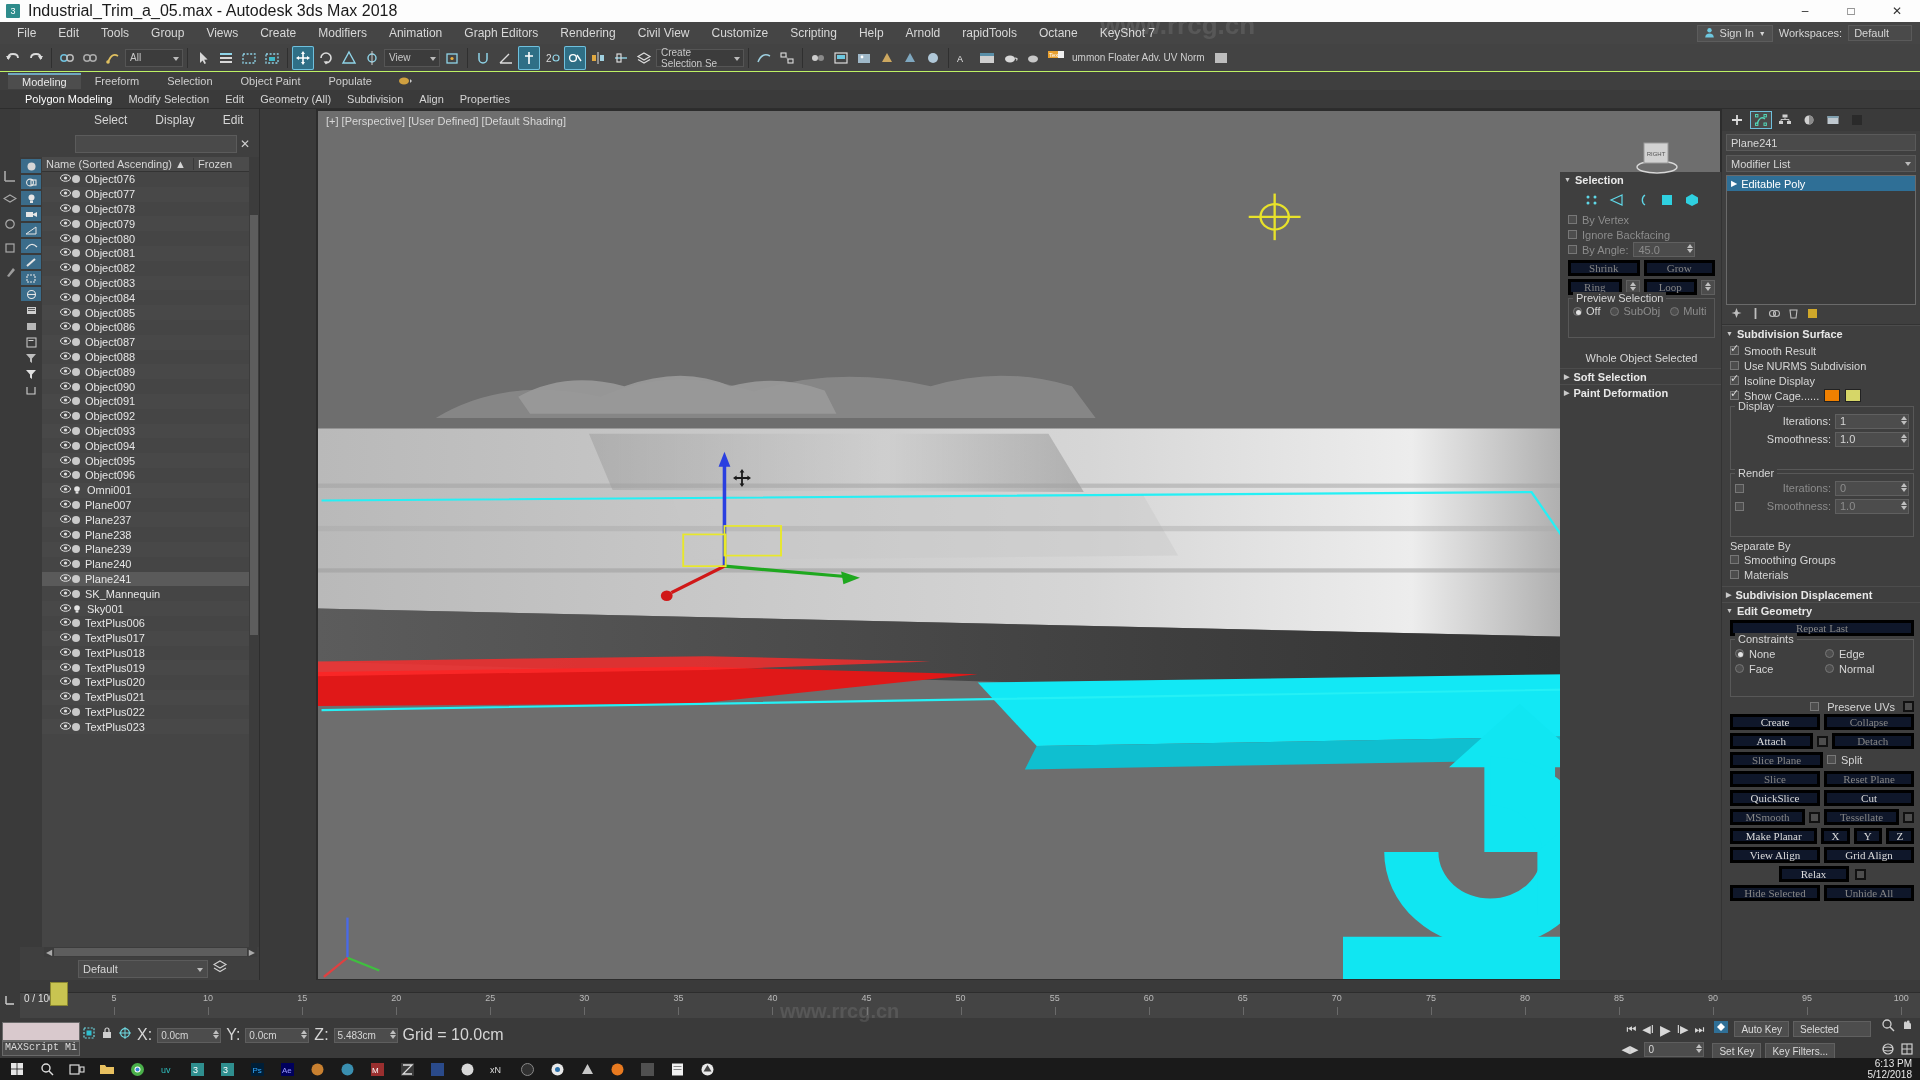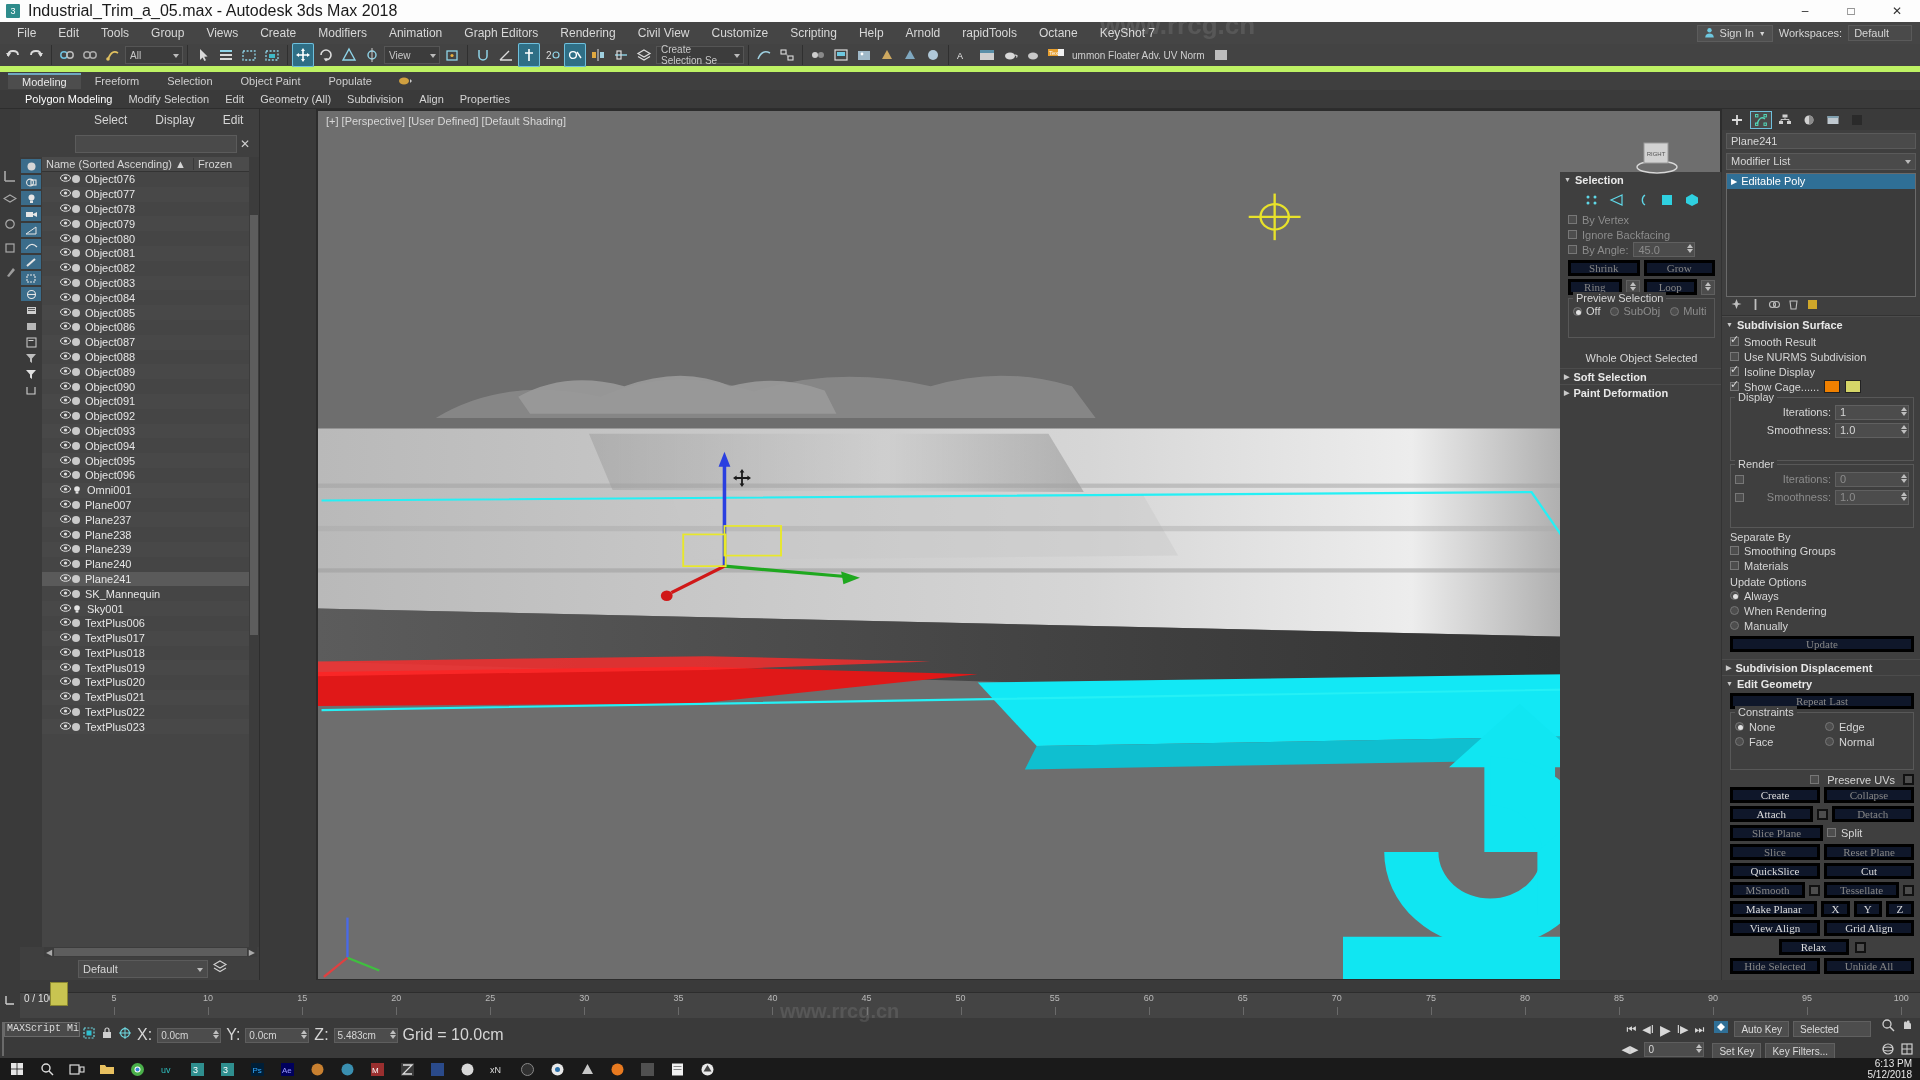--- a/index.html
+++ b/index.html
@@ -16,21 +16,21 @@
 
   
   .menubar { height:22px; background:#454545; display:flex; align-items:center; padding-left:6px; position:relative;}
   .menuitem { font-size:12px; padding:2px 11px; color:#d8d8d8; white-space:nowrap; }
   .menu-right { margin-left:auto; display:flex; align-items:center; gap:6px; padding-right:8px;}
   .signin { display:flex;align-items:center;gap:5px; background:#4f4f4f; border:1px solid #5c5c5c; padding:1px 6px; font-size:11px;}
   .wsp { font-size:11px; display:flex; gap:6px; align-items:center;}
   .wsp-box { background:#4a4a4a; border:1px solid #5a5a5a; padding:1px 22px 1px 5px; position:relative;}
 
   
-  .toolbar { height:28px; background:#434343; display:flex; align-items:center; padding:0 2px; gap:1px; border-bottom:6px solid #bef264;}
+  .toolbar { height:28px; background:#434343; display:flex; align-items:center; padding:0 2px; gap:1px; border-bottom:1px solid #bef264;}
   .tbtn { width:22px;height:24px; display:flex;align-items:center;justify-content:center; border-radius:2px; position:relative;}
   .tbtn svg { display:block; }
   .tbtn.on { background:#2f6f86; box-shadow:inset 0 0 0 1px #6fc0dd; }
   .tsep { width:1px;height:20px;background:#2f2f2f;margin:0 3px; }
   .combo { height:18px; background:#3c3c3c; border:1px solid #555; font-size:10px; color:#c9c9c9;
            display:flex;align-items:center;padding:0 14px 0 4px; position:relative; }
   .combo:after { content:"";position:absolute;right:3px;top:7px;border-left:3px solid transparent;border-right:3px solid transparent;border-top:4px solid #bbb;}
 
   
   .ribbon { background:#3f3f3f; border-bottom:1px solid #2d2d2d;}
@@ -133,21 +133,21 @@
 
   
   .timeline { position:absolute; left:0; right:0; bottom:60px; height:40px; background:#3a3a3a;}
   .tl-ruler { position:absolute; left:20px; right:0; top:12px; height:26px; background:#444; border-top:1px solid #2d2d2d;}
   .tick { position:absolute; top:0; font-size:9px; color:#b9b9b9; transform:translateX(-50%);}
   .tickline { position:absolute; top:14px; width:1px; height:8px; background:#6a6a6a;}
   .tl-slider { position:absolute; left:50px; top:2px; width:18px; height:24px; background:#c8c451; border:1px solid #8a8731;}
   .tl-left { position:absolute; left:0; top:0; width:20px; height:40px; background:#3a3a3a; display:flex; align-items:center; justify-content:center;}
 
   .statusbar { position:absolute; left:0; right:0; bottom:22px; height:38px; background:#3a3a3a; display:flex; align-items:stretch;}
-  .sb-maxscript { width:78px; margin:2px; display:flex; }
+  .sb-maxscript { width:78px; margin:2px; display:flex; flex-direction:column;}
   .sb-msfield { flex:1; background:#d9c9cd; border:1px solid #6a6a6a;}
   .sb-mslabel { height:15px; background:#4a4a4a; border:1px solid #6a6a6a; font-family:"Liberation Mono", monospace; font-size:10px; color:#dcdcdc; padding-left:2px;}
   .sb-text { padding:3px 0 0 10px; display:flex; flex-direction:column; gap:7px; font-size:11px; width:420px;}
   .sb-coords { display:flex; align-items:center; gap:5px; padding-top:6px;}
   .coordbox { width:64px;height:15px;background:#4c4c4c;border:1px solid #5e5e5e;font-size:10px; display:flex; align-items:center; padding-left:3px; position:relative;}
   .coordbox .arrows{position:absolute;right:1px;top:1px;display:flex;flex-direction:column;gap:1px;}
   .coordbox .arrows i{display:block;width:0;height:0;border-left:3px solid transparent;border-right:3px solid transparent;}
   .coordbox .arrows i.u{border-bottom:4px solid #bfbfbf;}
   .coordbox .arrows i.d{border-top:4px solid #bfbfbf;}
   .sb-anim { display:flex; align-items:center; gap:4px; margin-left:auto; padding-right:6px;}
@@ -1157,38 +1157,20 @@
           </div>
           <div style="margin-top:3px">
             <div>Separate By</div>
             <div class="chk">
               <span class="cbox"></span>
               <span>Smoothing Groups</span>
             </div>
             <div class="chk">
               <span class="cbox"></span>
               <span>Materials</span>
-            </div>
-          </div>
-          <div style="margin-top:3px">
-            <div>Update Options</div>
-            <div class="chk">
-              <span class="radio on"></span>
-              <span>Always</span>
-            </div>
-            <div class="chk">
-              <span class="radio"></span>
-              <span>When Rendering</span>
-            </div>
-            <div class="chk">
-              <span class="radio"></span>
-              <span>Manually</span>
-            </div>
-            <div class="brow" style="margin-top:3px">
-              <div class="btn dis">Update</div>
             </div>
           </div>
         </div>
       </div>
 
       <div class="rollout">
         <div class="roll-head">
           <span class="tri">▶</span>
           <span>Subdivision Displacement</span>
         </div>

